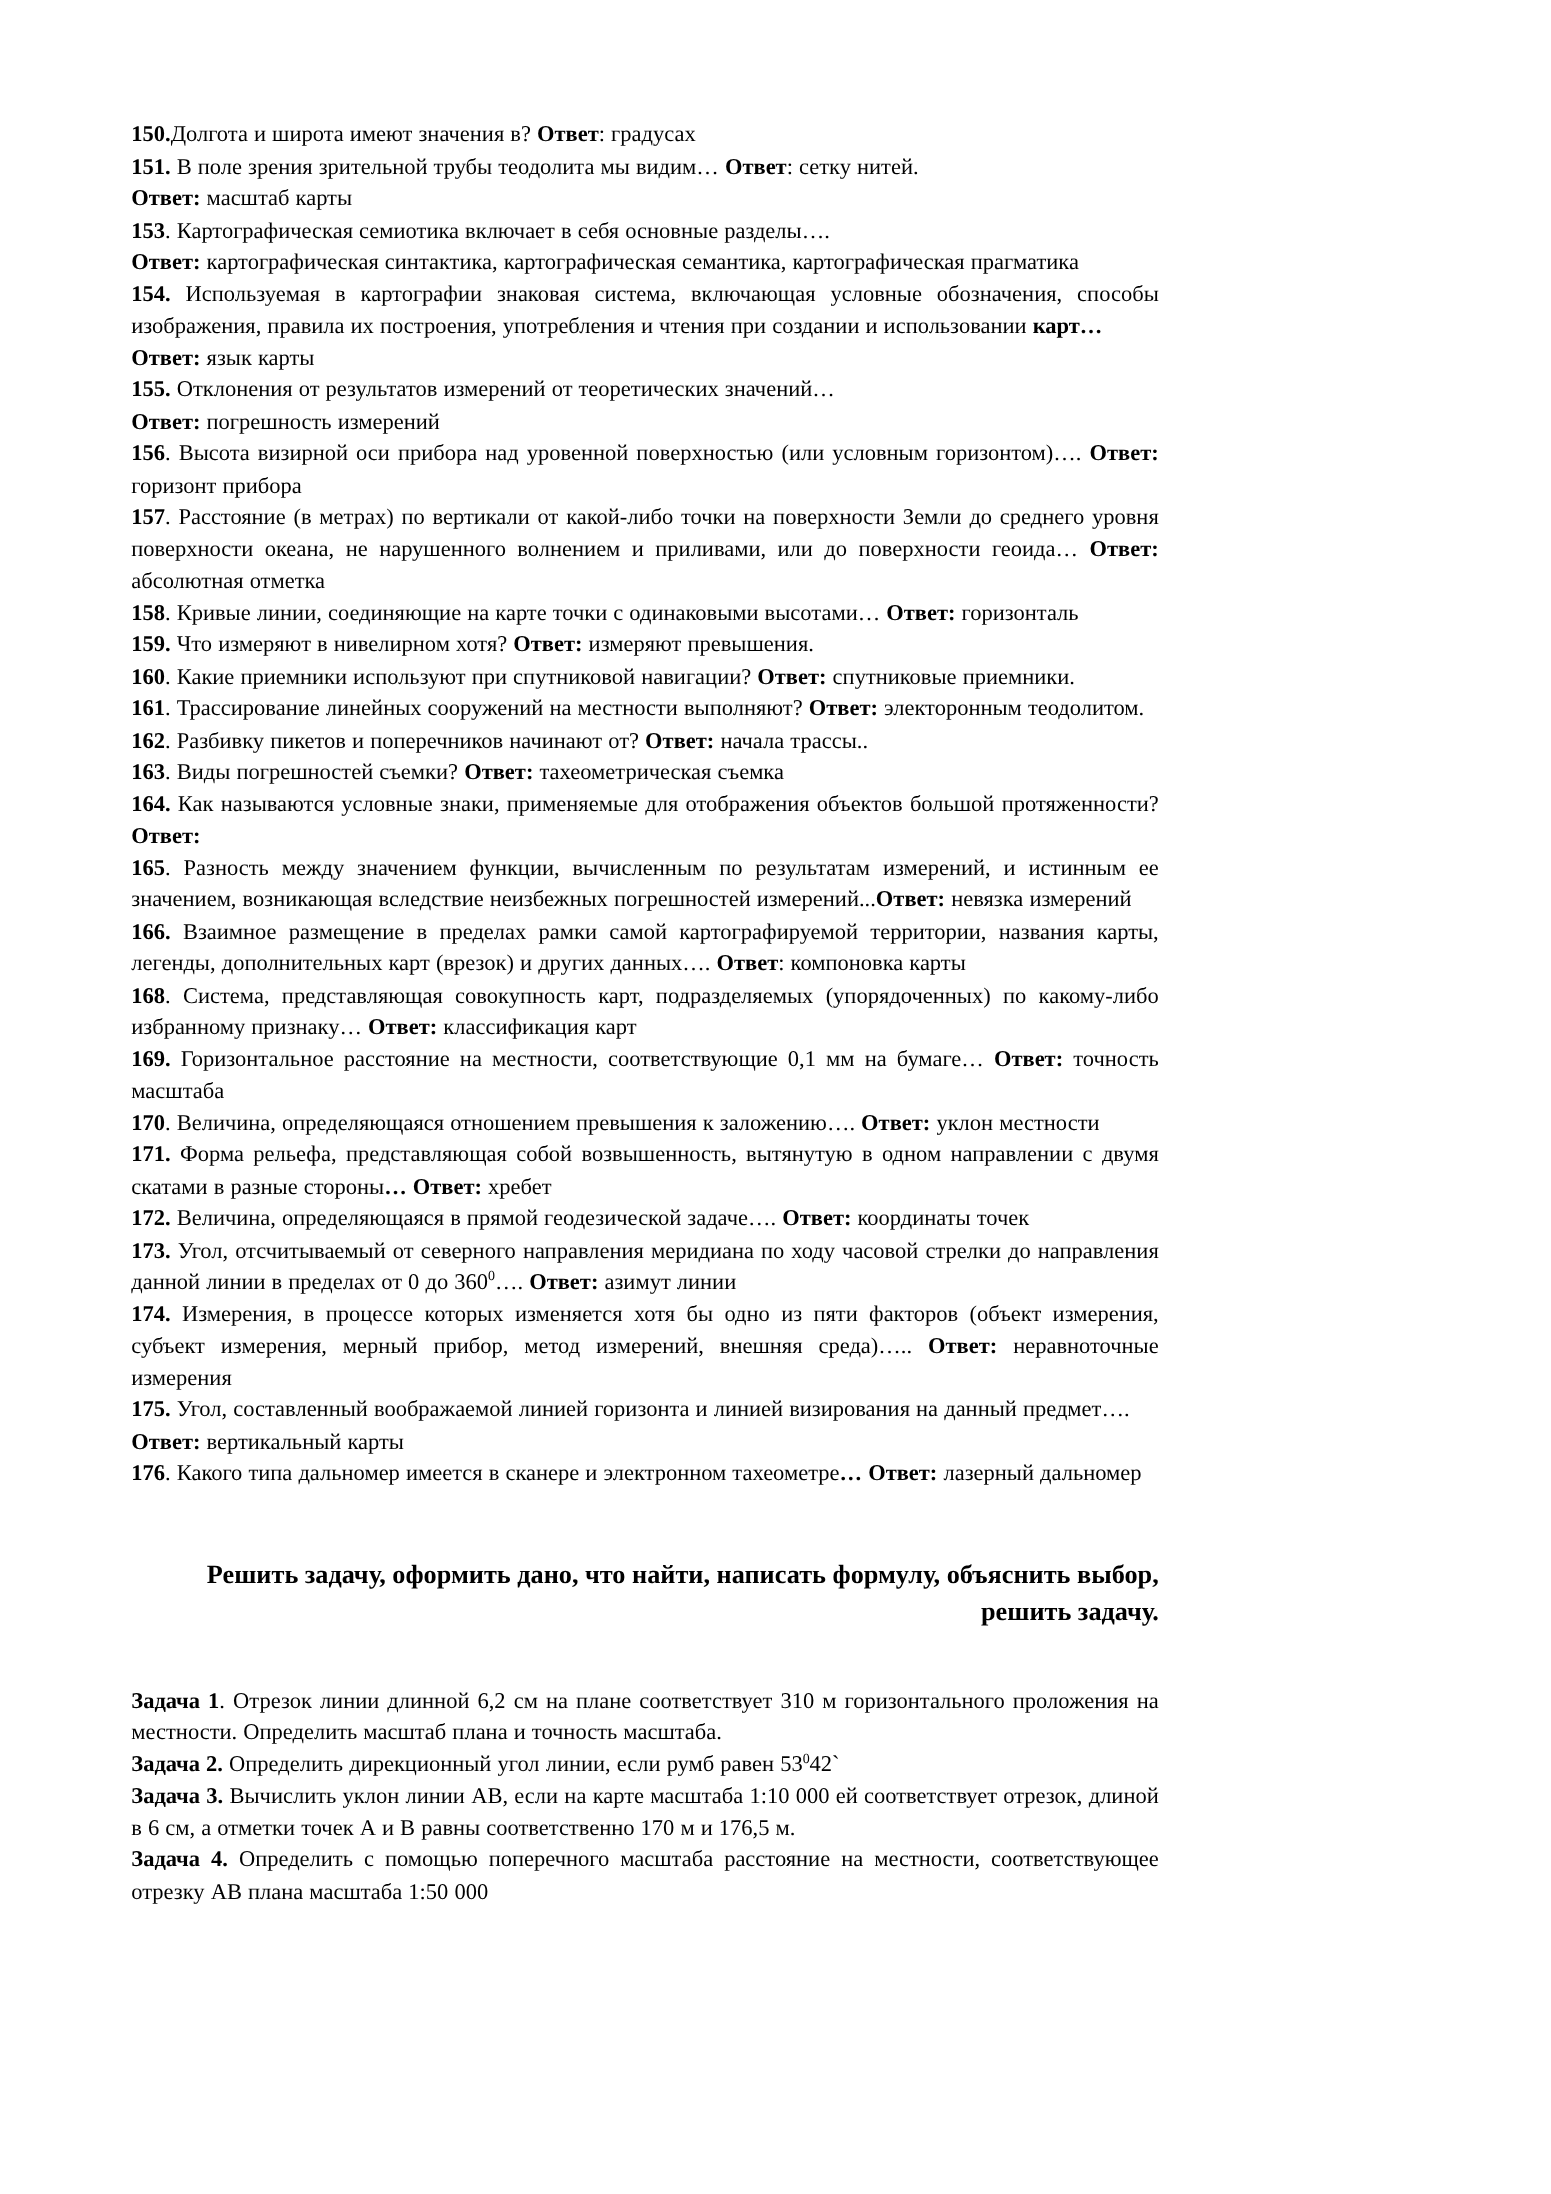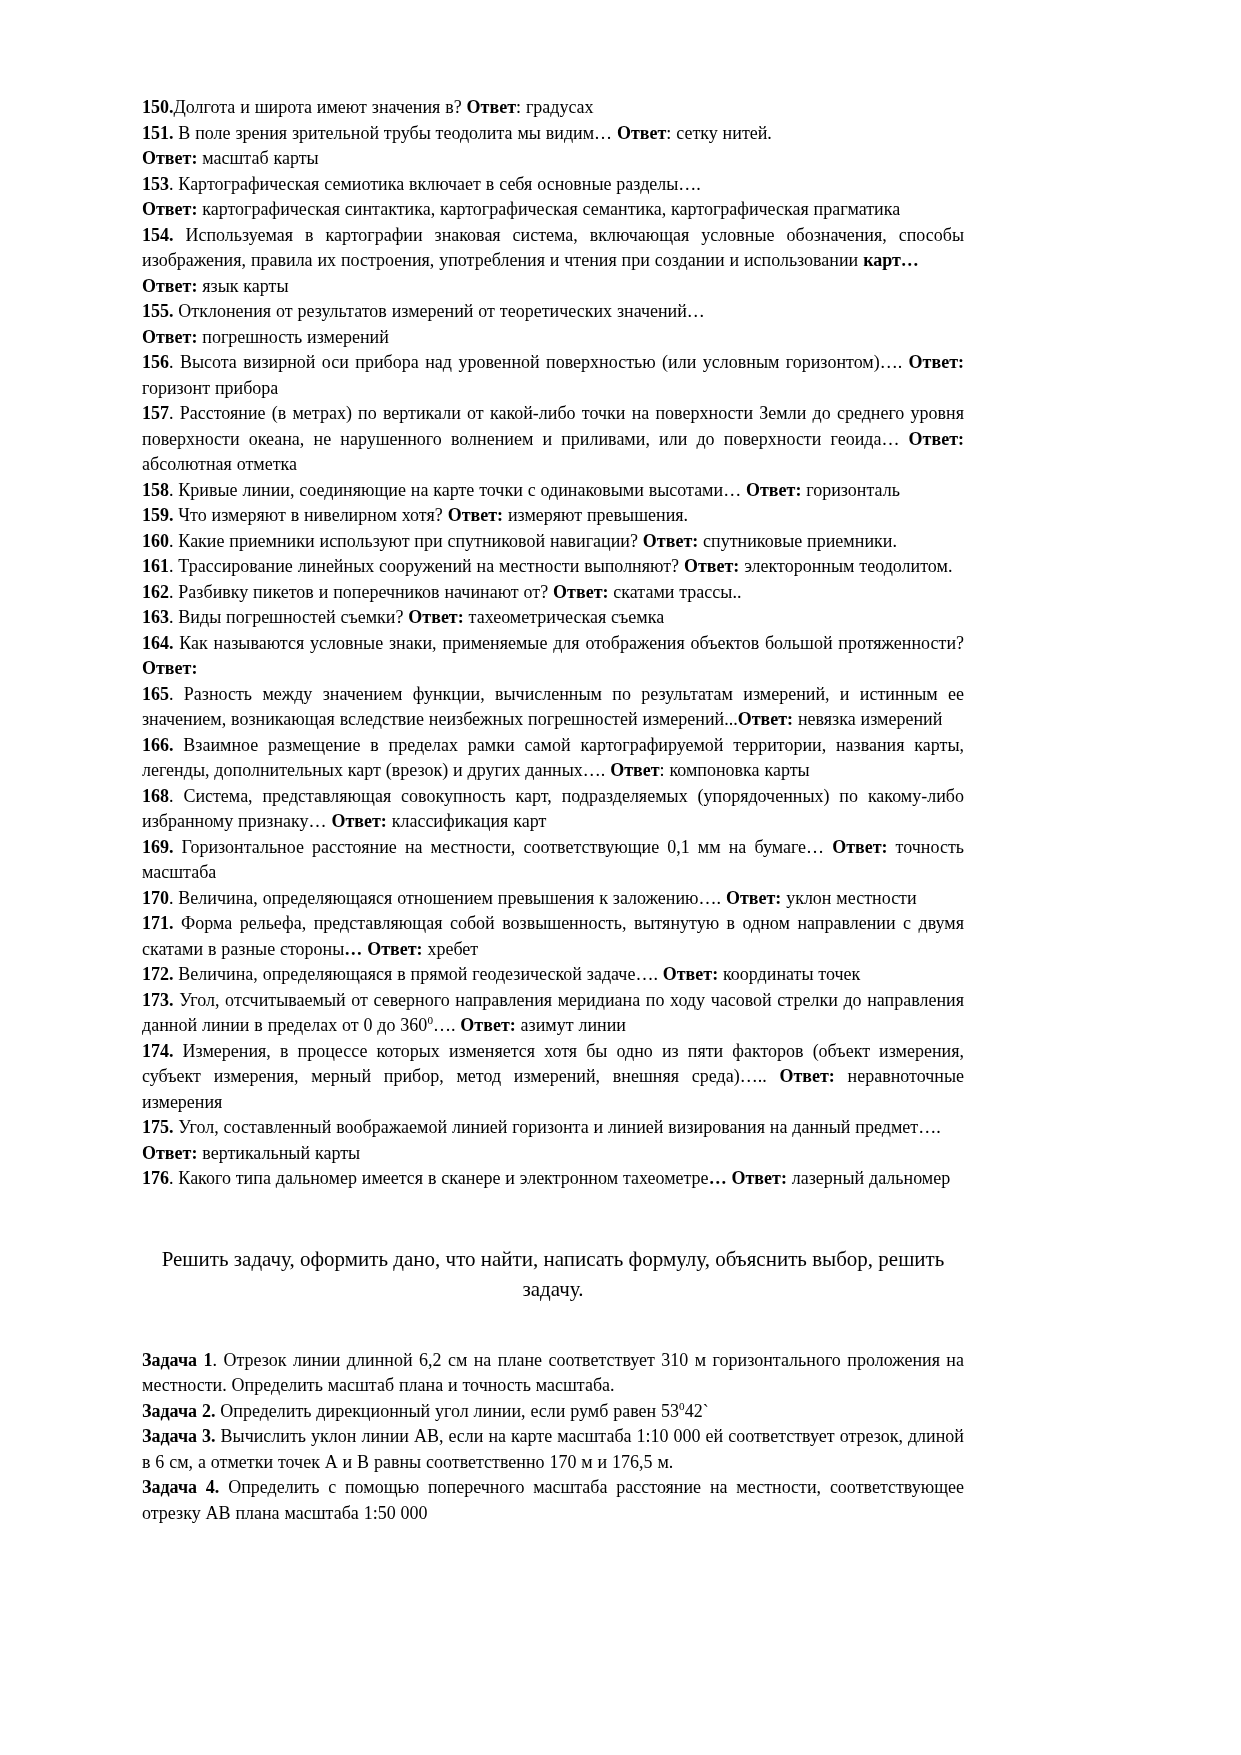--- a/index.html
+++ b/index.html
@@ -13,41 +13,40 @@
     font-family: "Liberation Serif", "DejaVu Serif", serif;
     color: #000000;
     box-sizing: border-box;
   }
   .page {
     box-sizing: border-box;
     width: 1027px;
     min-height: 1755px;
     padding: 95px 100px 60px 105px;
     background: #ffffff;
-    margin-left: 37px;
   }
   .para {
     margin: 0;
     font-size: 18px;
     line-height: 25.5px;
     text-align: justify;
     word-spacing: 0.02em;
   }
   .para .b { font-weight: bold; }
   .para sup {
     font-size: 0.62em;
     line-height: 0;
     vertical-align: super;
   }
   .section-heading {
     margin: 52px 0 44px 0;
     font-size: 21px;
     line-height: 30px;
-    font-weight: normal;
-    text-align: center;
+    font-weight: bold;
+    text-align: right;
   }
   .task-list .para { text-align: justify; font-family: Liberation Serif, serif; }
 </style>
 </head>
 <body>
 
 <div class="page">
   <div class="question-list">
       <p class="para"><span class="b">150.</span><span>Долгота и широта имеют значения в? </span><span class="b">Ответ</span><span>: градусах</span></p>
       <p class="para"><span class="b">151.</span><span> В поле зрения зрительной трубы теодолита мы видим…  </span><span class="b">Ответ</span><span>: сетку нитей.</span></p>
@@ -57,21 +56,21 @@
       <p class="para"><span class="b">154.</span><span> Используемая в картографии знаковая система, включающая условные обозначения, способы изображения, правила их построения, употребления и чтения при создании и использовании </span><span class="b">карт…</span></p>
       <p class="para"><span class="b">Ответ:</span><span> язык карты</span></p>
       <p class="para"><span class="b">155.</span><span> Отклонения от результатов измерений от теоретических значений…</span></p>
       <p class="para"><span class="b">Ответ:</span><span> погрешность измерений</span></p>
       <p class="para"><span class="b">156</span><span>. Высота визирной оси прибора над уровенной поверхностью (или условным горизонтом)…. </span><span class="b">Ответ:</span><span> горизонт прибора</span></p>
       <p class="para"><span class="b">157</span><span>. Расстояние (в метрах) по вертикали от какой-либо точки на поверхности Земли до среднего уровня поверхности океана, не нарушенного волнением и приливами, или до поверхности геоида… </span><span class="b">Ответ:</span><span> абсолютная отметка</span></p>
       <p class="para"><span class="b">158</span><span>. Кривые линии, соединяющие на карте точки с одинаковыми высотами… </span><span class="b">Ответ:</span><span> горизонталь</span></p>
       <p class="para"><span class="b">159.</span><span> Что измеряют в нивелирном хотя? </span><span class="b">Ответ:</span><span> измеряют превышения.</span></p>
       <p class="para"><span class="b">160</span><span>. Какие приемники используют при спутниковой навигации? </span><span class="b">Ответ:</span><span> спутниковые приемники.</span></p>
       <p class="para"><span class="b">161</span><span>. Трассирование линейных сооружений на местности выполняют? </span><span class="b">Ответ:</span><span> электоронным теодолитом.</span></p>
-      <p class="para"><span class="b">162</span><span>. Разбивку пикетов и поперечников начинают от? </span><span class="b">Ответ:</span><span> скатами трассы..</span></p>
+      <p class="para"><span class="b">162</span><span>. Разбивку пикетов и поперечников начинают от? </span><span class="b">Ответ:</span><span> начала трассы..</span></p>
       <p class="para"><span class="b">163</span><span>. Виды погрешностей съемки? </span><span class="b">Ответ:</span><span> тахеометрическая съемка</span></p>
       <p class="para"><span class="b">164.</span><span> Как называются условные знаки, применяемые для отображения объектов большой протяженности? </span><span class="b">Ответ:</span></p>
       <p class="para"><span class="b">165</span><span>.  Разность между значением функции, вычисленным по результатам измерений, и истинным ее значением, возникающая вследствие неизбежных погрешностей измерений...</span><span class="b">Ответ:</span><span> невязка измерений</span></p>
       <p class="para"><span class="b">166.</span><span> Взаимное размещение в пределах рамки самой картографируемой территории, названия карты, легенды, дополнительных карт (врезок) и других данных…. </span><span class="b">Ответ</span><span>: компоновка карты</span></p>
       <p class="para"><span class="b">168</span><span>.  Система, представляющая совокупность карт, подразделяемых (упорядоченных)  по какому-либо  избранному признаку…  </span><span class="b">Ответ:</span><span> классификация карт</span></p>
       <p class="para"><span class="b">169.</span><span> Горизонтальное расстояние на местности, соответствующие 0,1 мм на бумаге… </span><span class="b">Ответ:</span><span> точность масштаба</span></p>
       <p class="para"><span class="b">170</span><span>. Величина, определяющаяся отношением превышения к заложению…. </span><span class="b">Ответ:</span><span> уклон местности</span></p>
       <p class="para"><span class="b">171.</span><span>  Форма рельефа, представляющая собой возвышенность, вытянутую в одном направлении с двумя скатами в разные стороны</span><span class="b">…</span><span>  </span><span class="b">Ответ:</span><span> хребет</span></p>
       <p class="para"><span class="b">172.</span><span> Величина, определяющаяся в прямой геодезической задаче…. </span><span class="b">Ответ:</span><span> координаты точек</span></p>
       <p class="para"><span class="b">173.</span><span> Угол, отсчитываемый от северного направления меридиана по ходу часовой стрелки до направления данной линии в пределах от 0 до 360</span><sup>0</sup><span>…. </span><span class="b">Ответ:</span><span> азимут линии</span></p>

